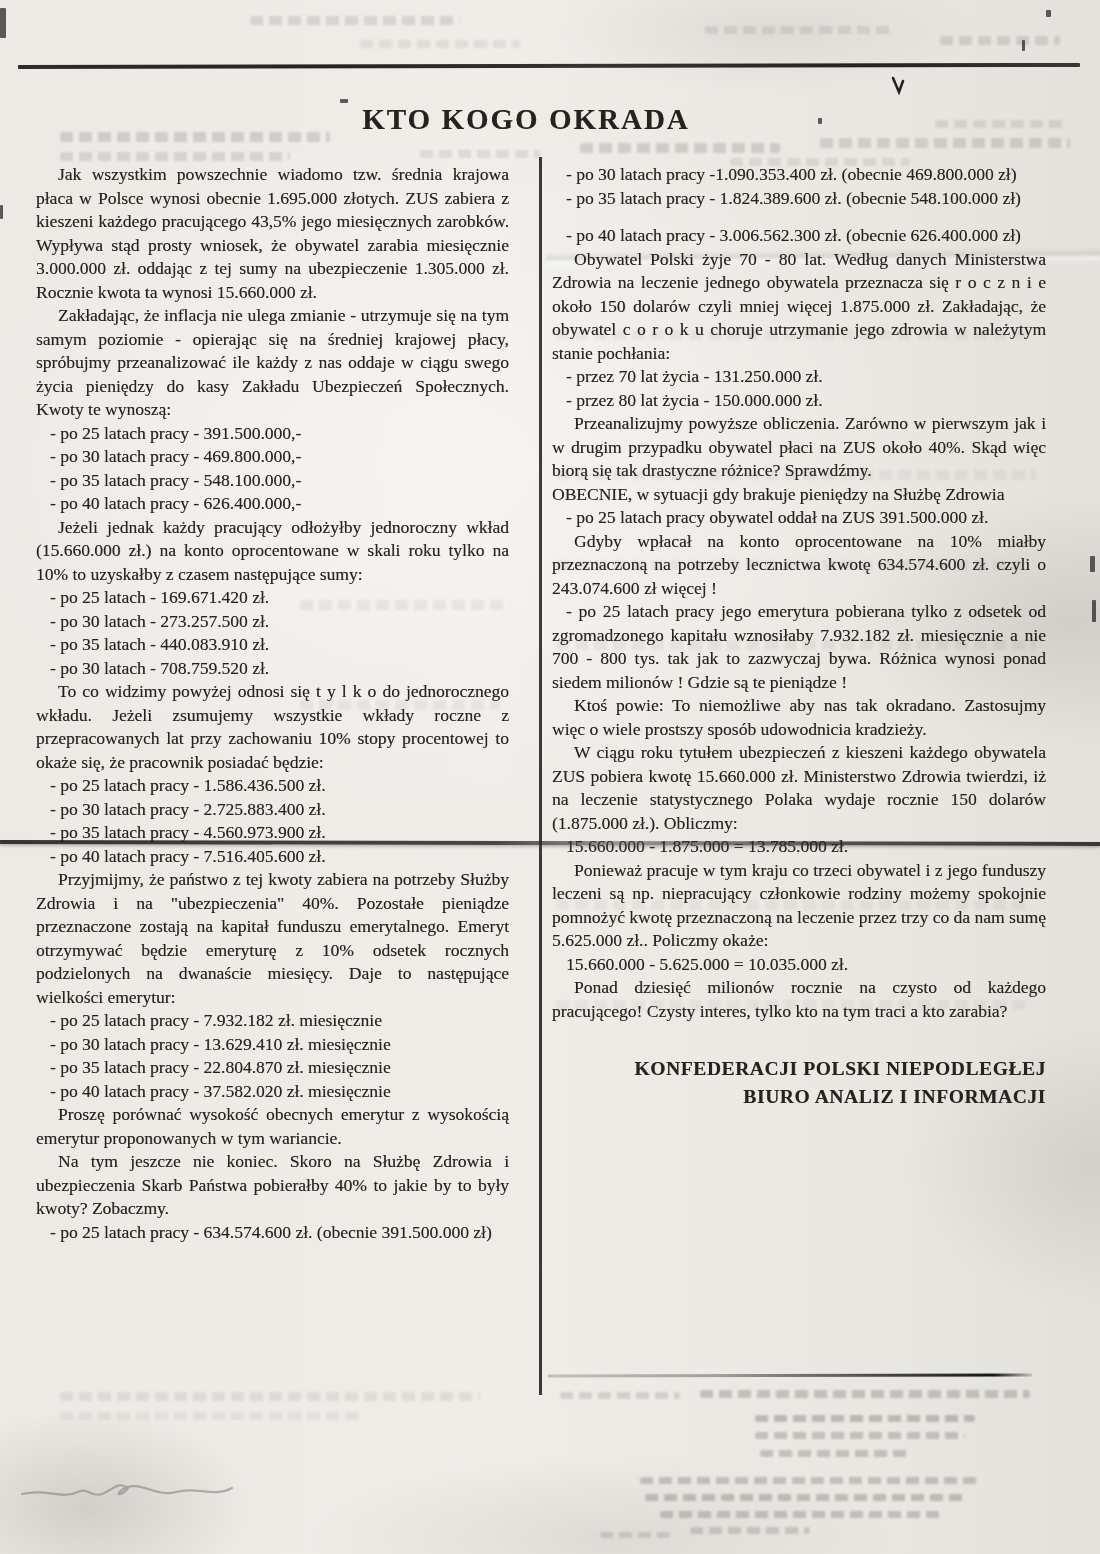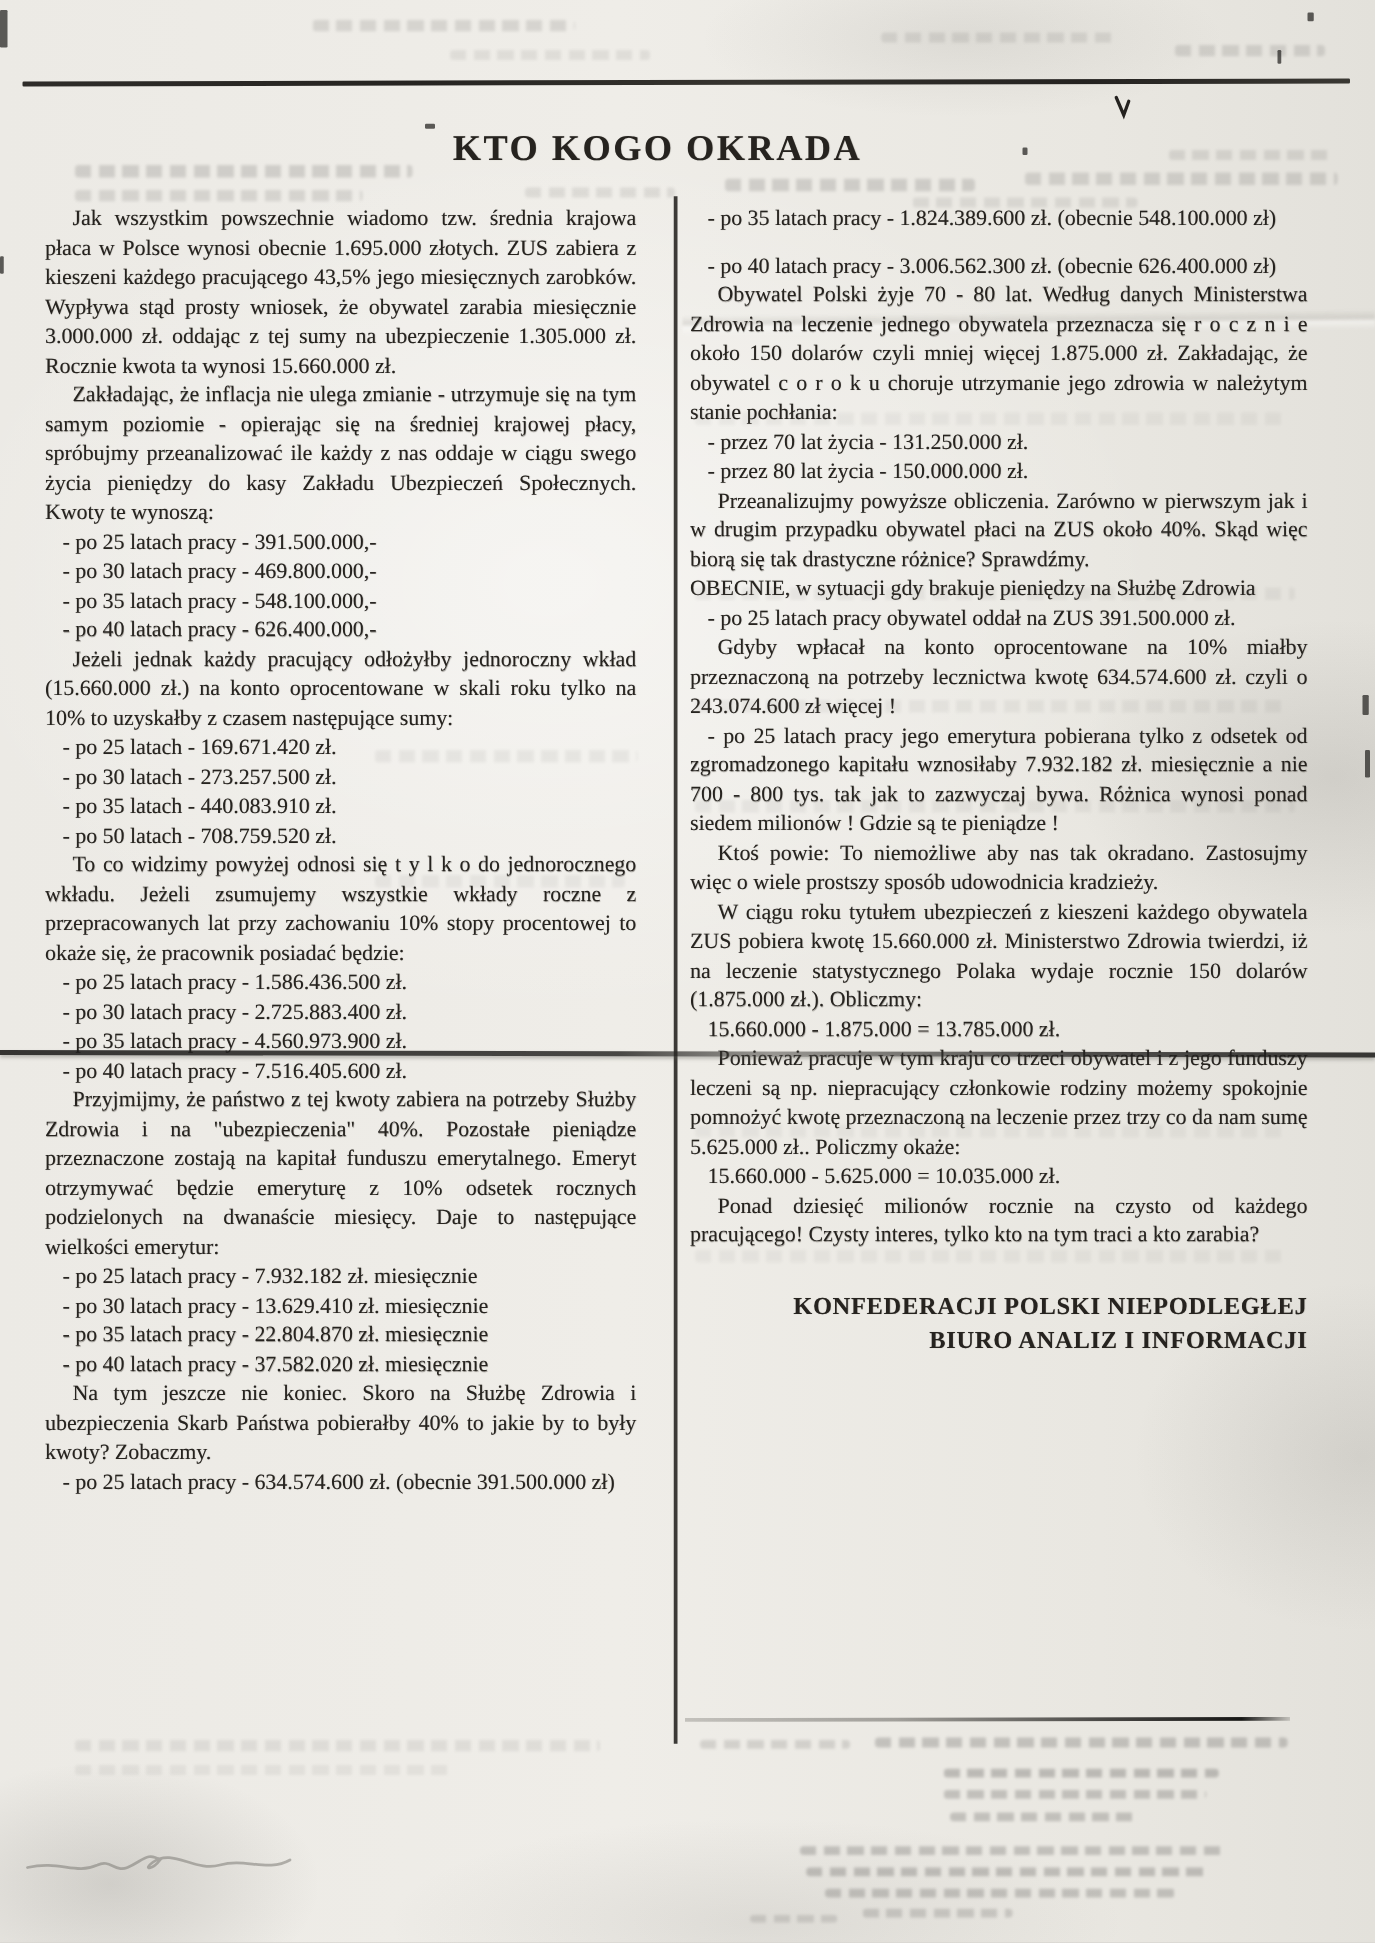--- a/index.html
+++ b/index.html
@@ -79,35 +79,37 @@
       <p class="p">Jak wszystkim powszechnie wiadomo tzw. średnia krajowa płaca w Polsce wynosi obecnie 1.695.000 złotych. ZUS zabiera z kieszeni każdego pracującego 43,5% jego miesięcznych zarobków. Wypływa stąd prosty wniosek, że obywatel zarabia miesięcznie 3.000.000 zł. oddając z tej sumy na ubezpieczenie 1.305.000 zł. Rocznie kwota ta wynosi 15.660.000 zł.</p>
       <p class="p">Zakładając, że inflacja nie ulega zmianie - utrzymuje się na tym samym poziomie - opierając się na średniej krajowej płacy, spróbujmy przeanalizować ile każdy z nas oddaje w ciągu swego życia pieniędzy do kasy Zakładu Ubezpieczeń Społecznych. Kwoty te wynoszą:</p>
       <p class="li">- po 25 latach pracy - 391.500.000,-</p>
       <p class="li">- po 30 latach pracy - 469.800.000,-</p>
       <p class="li">- po 35 latach pracy - 548.100.000,-</p>
       <p class="li">- po 40 latach pracy - 626.400.000,-</p>
       <p class="p">Jeżeli jednak każdy pracujący odłożyłby jednoroczny wkład (15.660.000 zł.) na konto oprocentowane w skali roku tylko na 10% to uzyskałby z czasem następujące sumy:</p>
       <p class="li">- po 25 latach - 169.671.420 zł.</p>
       <p class="li">- po 30 latach - 273.257.500 zł.</p>
       <p class="li">- po 35 latach - 440.083.910 zł.</p>
-      <p class="li">- po 50 latach - 708.759.520 zł.</p>
+      <p class="li">- po 30 latach - 708.759.520 zł.</p>
       <p class="p">To co widzimy powyżej odnosi się t y l k o do jednorocznego wkładu. Jeżeli zsumujemy wszystkie wkłady roczne z przepracowanych lat przy zachowaniu 10% stopy procentowej to okaże się, że pracownik posiadać będzie:</p>
       <p class="li">- po 25 latach pracy - 1.586.436.500 zł.</p>
       <p class="li">- po 30 latach pracy - 2.725.883.400 zł.</p>
       <p class="li">- po 35 latach pracy - 4.560.973.900 zł.</p>
       <p class="li">- po 40 latach pracy - 7.516.405.600 zł.</p>
       <p class="p">Przyjmijmy, że państwo z tej kwoty zabiera na potrzeby Służby Zdrowia i na "ubezpieczenia" 40%. Pozostałe pieniądze przeznaczone zostają na kapitał funduszu emerytalnego. Emeryt otrzymywać będzie emeryturę z 10% odsetek rocznych podzielonych na dwanaście miesięcy. Daje to następujące wielkości emerytur:</p>
       <p class="li">- po 25 latach pracy - 7.932.182 zł. miesięcznie</p>
       <p class="li">- po 30 latach pracy - 13.629.410 zł. miesięcznie</p>
       <p class="li">- po 35 latach pracy - 22.804.870 zł. miesięcznie</p>
       <p class="li">- po 40 latach pracy - 37.582.020 zł. miesięcznie</p>
+      <p class="p">Proszę porównać wysokość obecnych emerytur z wysokością emerytur proponowanych w tym wariancie.</p>
       <p class="p">Na tym jeszcze nie koniec. Skoro na Służbę Zdrowia i ubezpieczenia Skarb Państwa pobierałby 40% to jakie by to były kwoty? Zobaczmy.</p>
       <p class="li">- po 25 latach pracy - 634.574.600 zł. (obecnie 391.500.000 zł)</p>
     </div>
   <div id="rightcol" class="col ink">
+      <p class="li">- po 30 latach pracy -1.090.353.400 zł. (obecnie 469.800.000 zł)</p>
       <p class="li">- po 35 latach pracy - 1.824.389.600 zł. (obecnie 548.100.000 zł)</p>
       <div class="sp"></div>
       <p class="li">- po 40 latach pracy - 3.006.562.300 zł. (obecnie 626.400.000 zł)</p>
       <p class="p">Obywatel Polski żyje 70 - 80 lat. Według danych Ministerstwa Zdrowia na leczenie jednego obywatela przeznacza się r o c z n i e około 150 dolarów czyli mniej więcej 1.875.000 zł. Zakładając, że obywatel c o r o k u choruje utrzymanie jego zdrowia w należytym stanie pochłania:</p>
       <p class="li">- przez 70 lat życia - 131.250.000 zł.</p>
       <p class="li">- przez 80 lat życia - 150.000.000 zł.</p>
       <p class="p">Przeanalizujmy powyższe obliczenia. Zarówno w pierwszym jak i w drugim przypadku obywatel płaci na ZUS około 40%. Skąd więc biorą się tak drastyczne różnice? Sprawdźmy.</p>
       <p class="pf">OBECNIE, w sytuacji gdy brakuje pieniędzy na Służbę Zdrowia</p>
       <p class="li">- po 25 latach pracy obywatel oddał na ZUS 391.500.000 zł.</p>
       <p class="p">Gdyby wpłacał na konto oprocentowane na 10% miałby przeznaczoną na potrzeby lecznictwa kwotę 634.574.600 zł. czyli o 243.074.600 zł więcej !</p>

